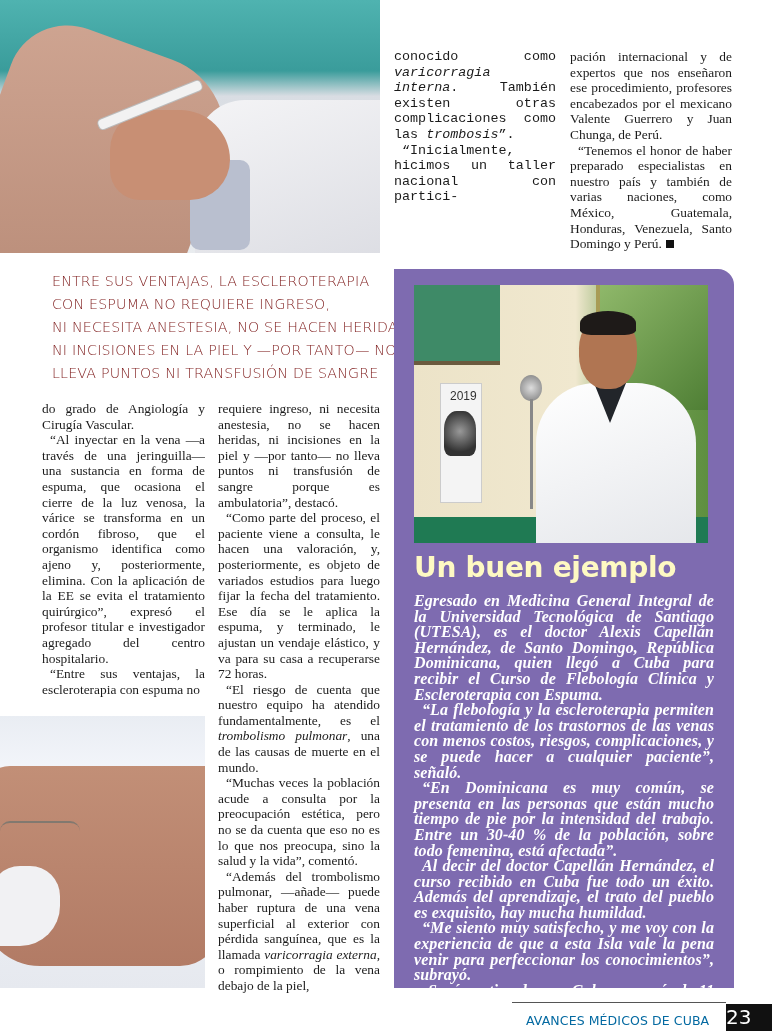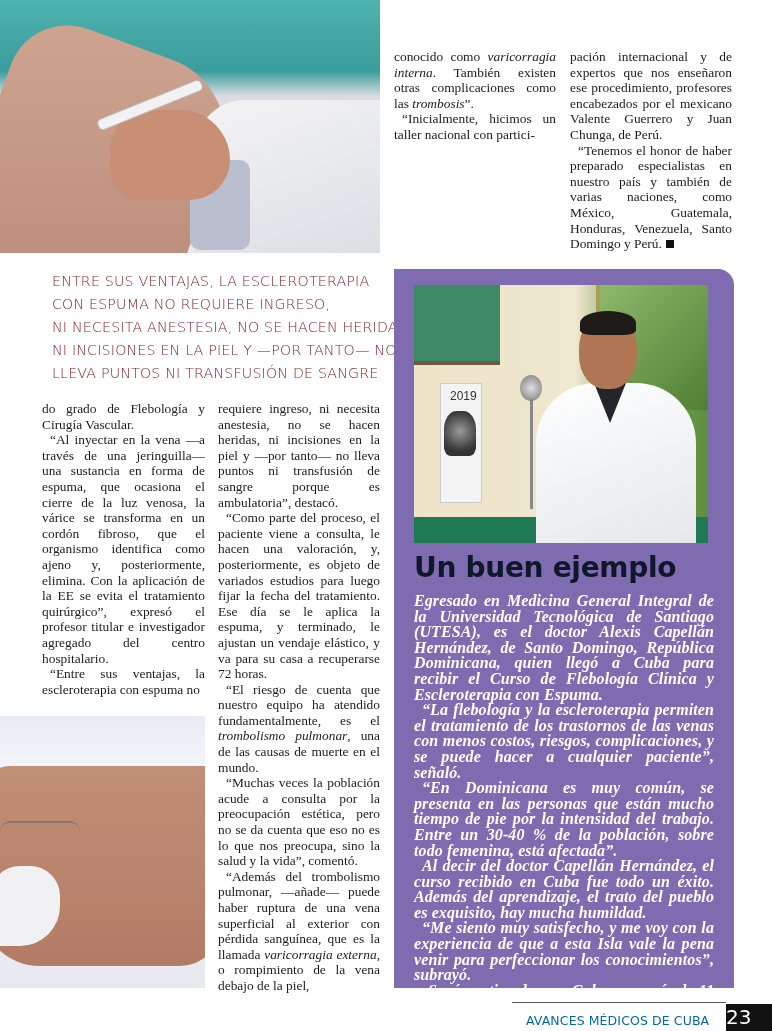--- a/index.html
+++ b/index.html
@@ -36,21 +36,21 @@
     font-family: "DejaVu Sans", "Liberation Sans", sans-serif; font-size: 14.2px; line-height: 23px;
     color: #7f1d1d; letter-spacing: 0.2px; font-weight: 300; }
   .pullquote div { white-space: nowrap; }
 
   .col { position: absolute; font-size: 13.4px; line-height: 15.6px; text-align: justify; color: #1b1b1b; }
   .col p { text-indent: 8px; }
   .col p.noindent { text-indent: 0; }
   .col i { font-style: italic; }
   .c1 { left: 42px; top: 401px; width: 163px; }
   .c2 { left: 218px; top: 401px; width: 162px; }
-  .c3 { left: 394px; top: 49px; width: 162px; }
+  .c3 { left: 394px; top: 49px; width: 162px; font-family: Liberation Mono, monospace; }
   .c4 { left: 570px; top: 49px; width: 162px; }
   .endmark { display: inline-block; width: 8px; height: 8px; background: #111; margin-left: 4px; vertical-align: 0; }
 
   .sidebar { position: absolute; left: 394px; top: 269px; width: 340px; height: 719px;
     background: #7e6bb0; border-radius: 0 16px 0 0; }
   .sidebar-photo { position: absolute; left: 20px; top: 16px; width: 294px; height: 258px; overflow: hidden;
     background: linear-gradient(90deg, #ece3c8 0%, #f0e8cf 55%, #7aa45a 72%, #5e8f3f 100%); }
   .sidebar-photo .board { position: absolute; left: 0; top: 0; width: 86px; height: 80px; background: #3e8a67; border-bottom: 4px solid #6b5a3e; }
   .sidebar-photo .window { position: absolute; left: 182px; top: 0; width: 112px; height: 125px;
     background: linear-gradient(135deg, #8fb86a, #4f7f35); border-left: 4px solid #a89c56; }
@@ -59,21 +59,21 @@
   .sidebar-photo .che { position: absolute; left: 30px; top: 126px; width: 32px; height: 45px; background: radial-gradient(circle at 50% 45%, #999 0%, #333 70%); border-radius: 40% 40% 20% 20%; }
   .sidebar-photo .lamp { position: absolute; left: 106px; top: 90px; width: 22px; height: 26px; background: radial-gradient(circle, #ddd, #777); border-radius: 50%; }
   .sidebar-photo .lamp-pole { position: absolute; left: 116px; top: 114px; width: 3px; height: 110px; background: #888; }
   .sidebar-photo .coat { position: absolute; left: 122px; top: 98px; width: 160px; height: 170px; background: linear-gradient(160deg, #ffffff, #e4e6ea); border-radius: 60px 60px 0 0; }
   .sidebar-photo .head { position: absolute; left: 165px; top: 30px; width: 58px; height: 74px; background: #b07552; border-radius: 45% 45% 45% 45%; }
   .sidebar-photo .hair { position: absolute; left: 166px; top: 26px; width: 56px; height: 24px; background: #1e1a18; border-radius: 50% 50% 20% 20%; }
   .sidebar-photo .collar { position: absolute; left: 180px; top: 98px; width: 32px; height: 40px; background: #22252a; clip-path: polygon(0 0, 100% 0, 50% 100%); }
   .sidebar-photo .table { position: absolute; left: 0; top: 232px; width: 294px; height: 26px; background: #1f7a53; }
 
   .sidebar-title { position: absolute; left: 20px; top: 282px; font-family: "DejaVu Sans", "Liberation Sans", sans-serif;
-    font-size: 28px; font-weight: bold; color: #0f172a; letter-spacing: -0.3px; }
+    font-size: 28px; font-weight: bold; color: #fef9c3; letter-spacing: -0.3px; }
   .sidebar-body { position: absolute; left: 20px; top: 324px; width: 300px; font-size: 16px; line-height: 15.6px;
     color: #ffffff; font-style: italic; font-weight: bold; text-align: justify; letter-spacing: 0.1px; }
   .sidebar-body p { text-indent: 8px; }
   .sidebar-body p.noindent { text-indent: 0; }
   .sidebar-body p.indent2 { text-indent: 14px; }
 
   .footer-rule { position: absolute; left: 512px; top: 1002px; width: 214px; height: 1px; background: #555; }
   .footer-title { position: absolute; left: 526px; top: 1013px; font-family: "DejaVu Sans", "Liberation Sans", sans-serif;
     font-size: 12.5px; color: #0369a1; letter-spacing: 0.1px; }
   .page-number { position: absolute; left: 726px; top: 1004px; width: 46px; height: 27px; background: #111; color: #fff;
@@ -92,21 +92,21 @@
 
 <div class="pullquote">
   <div>ENTRE SUS VENTAJAS, LA ESCLEROTERAPIA</div>
   <div>CON ESPUMA NO REQUIERE INGRESO,</div>
   <div>NI NECESITA ANESTESIA, NO SE HACEN HERIDAS,</div>
   <div>NI INCISIONES EN LA PIEL Y —POR TANTO— NO</div>
   <div>LLEVA PUNTOS NI TRANSFUSIÓN DE SANGRE</div>
 </div>
 
 <div class="col c1">
-  <p class="noindent">do grado de Flebología y Cirugía Vascular.</p>
+  <p class="noindent">do grado de Angiología y Cirugía Vascular.</p>
   <p>“Al inyectar en la vena —a través de una jeringuilla— una sustancia en forma de espuma, que ocasiona el cierre de la luz venosa, la várice se transforma en un cordón fibroso, que el organismo identifica como ajeno y, posteriormente, elimina. Con la aplicación de la EE se evita el tratamiento quirúrgico”, expresó el profesor titular e investigador agregado del centro hospitalario.</p>
   <p>“Entre sus ventajas, la escleroterapia con espuma no</p>
 </div>
 
 <div class="photo photo-bottom">
   <div class="arm"></div>
   <div class="vein"></div>
   <div class="glove"></div>
 </div>
 

